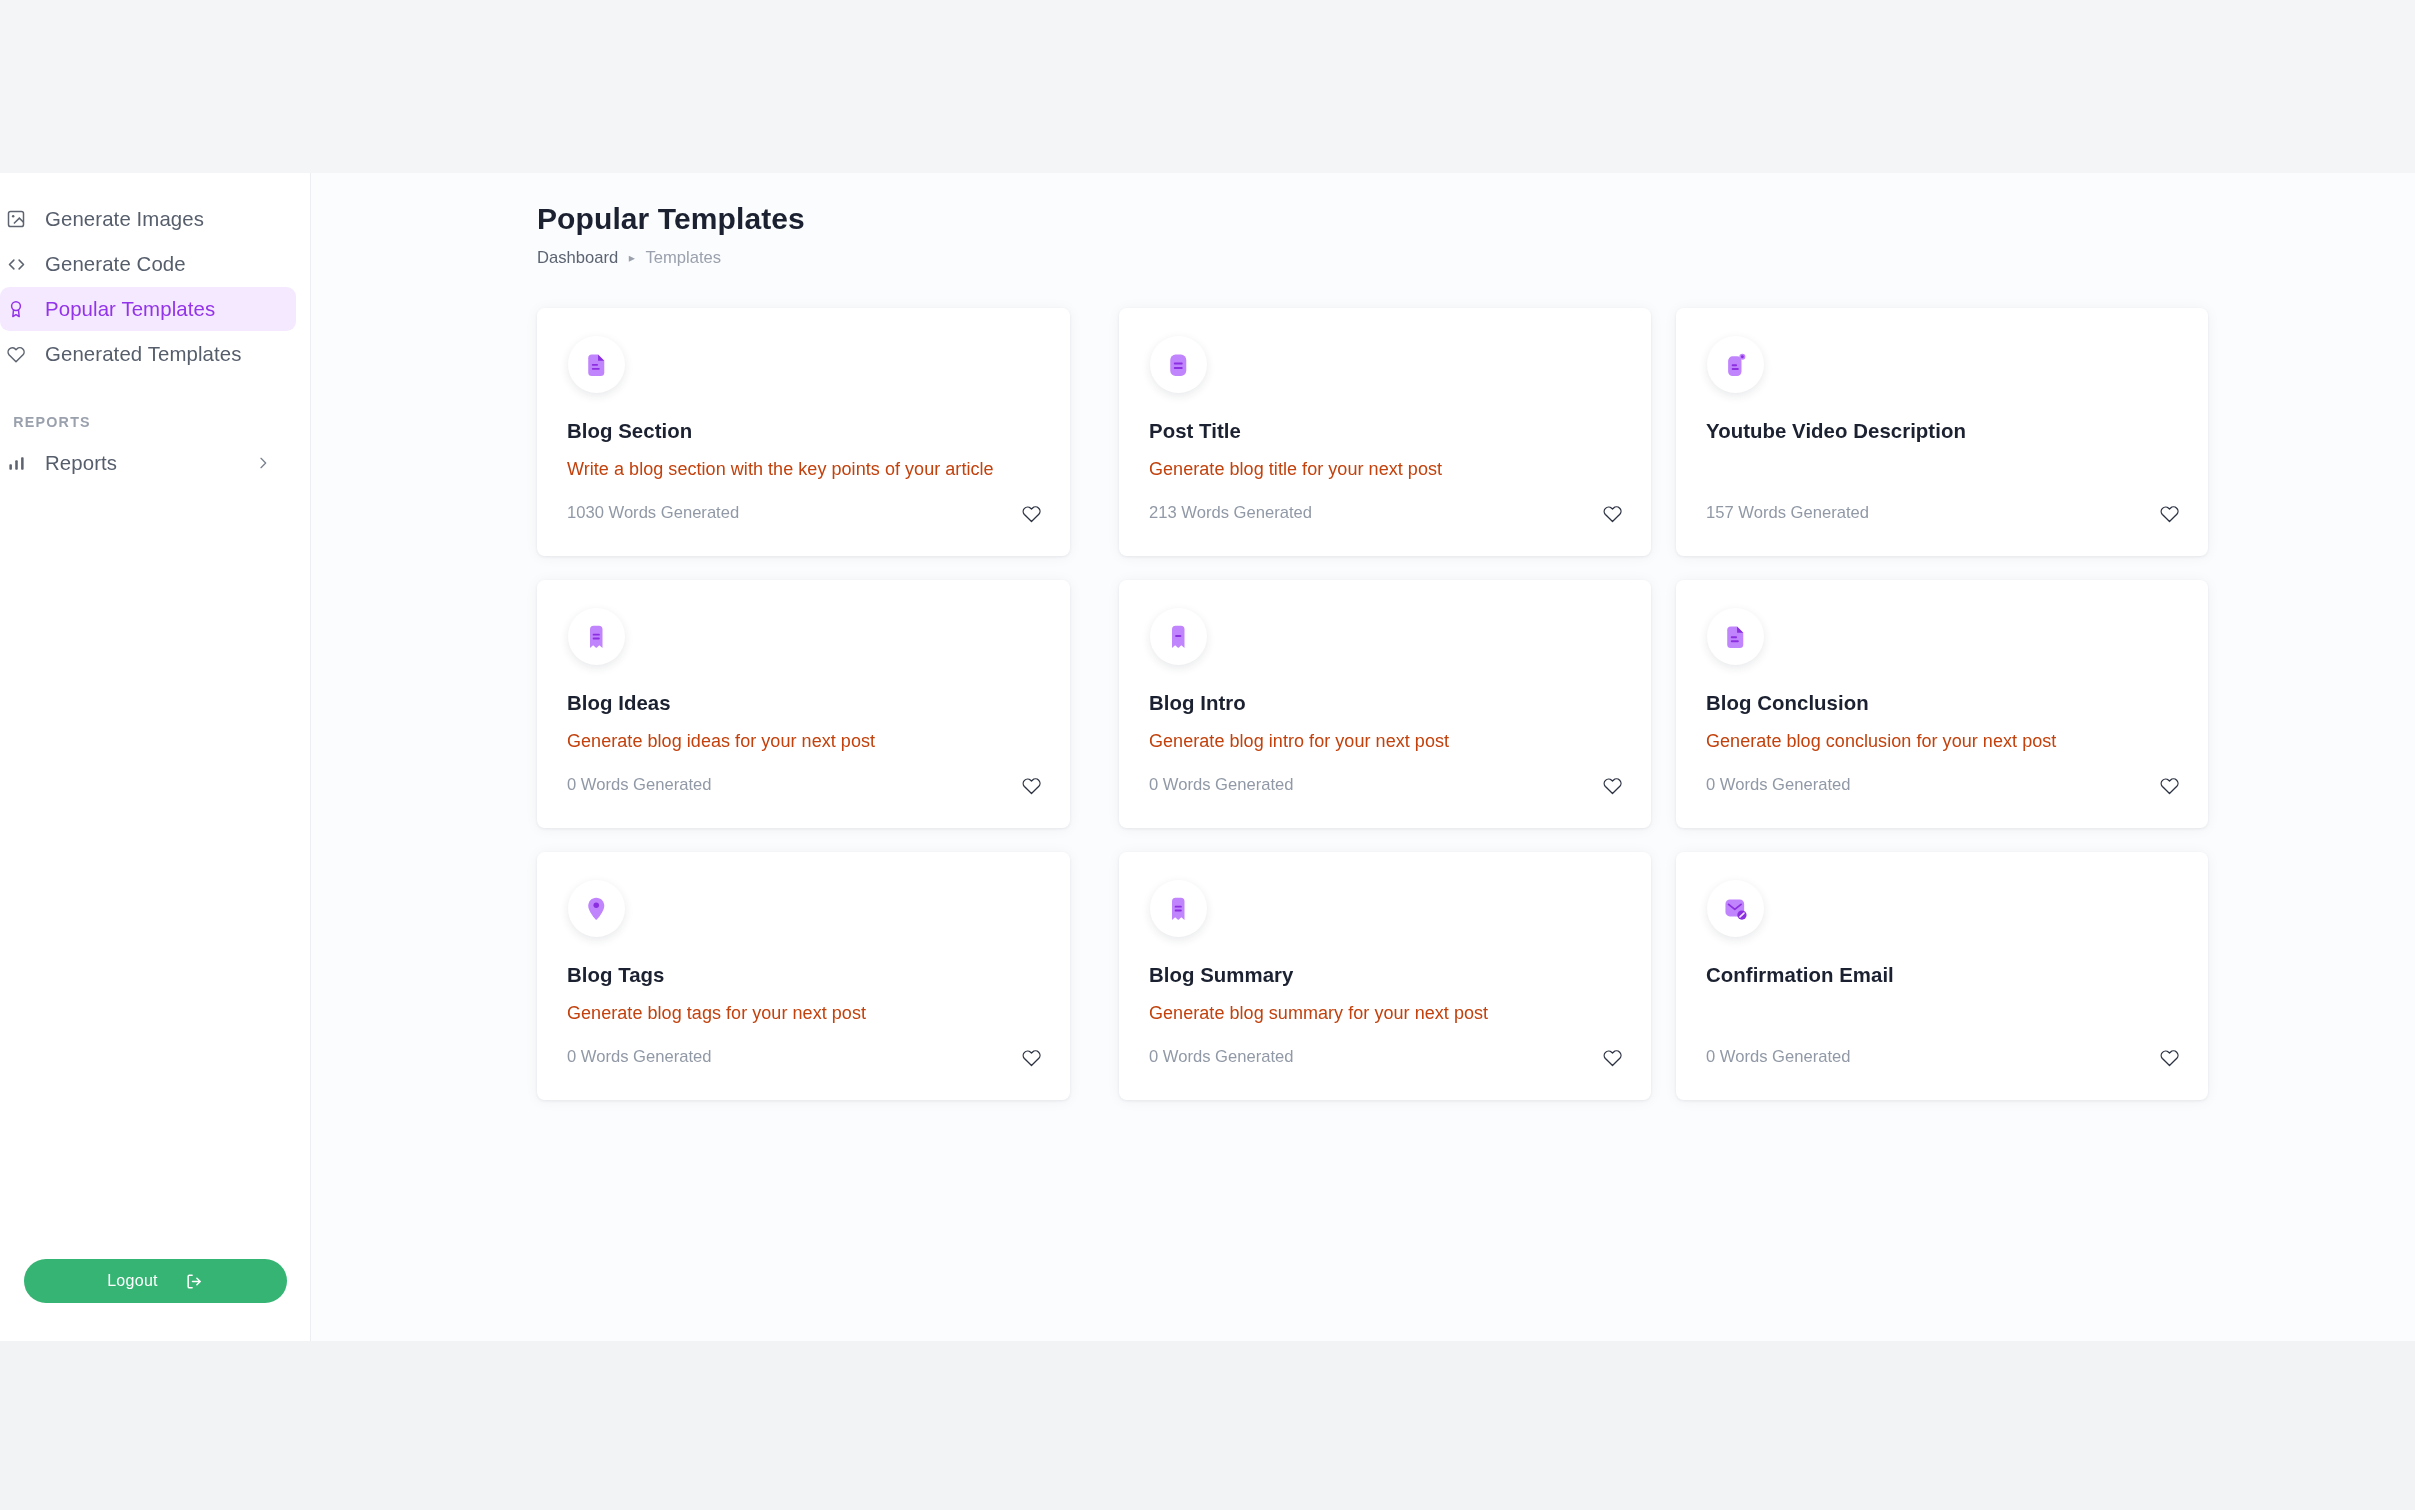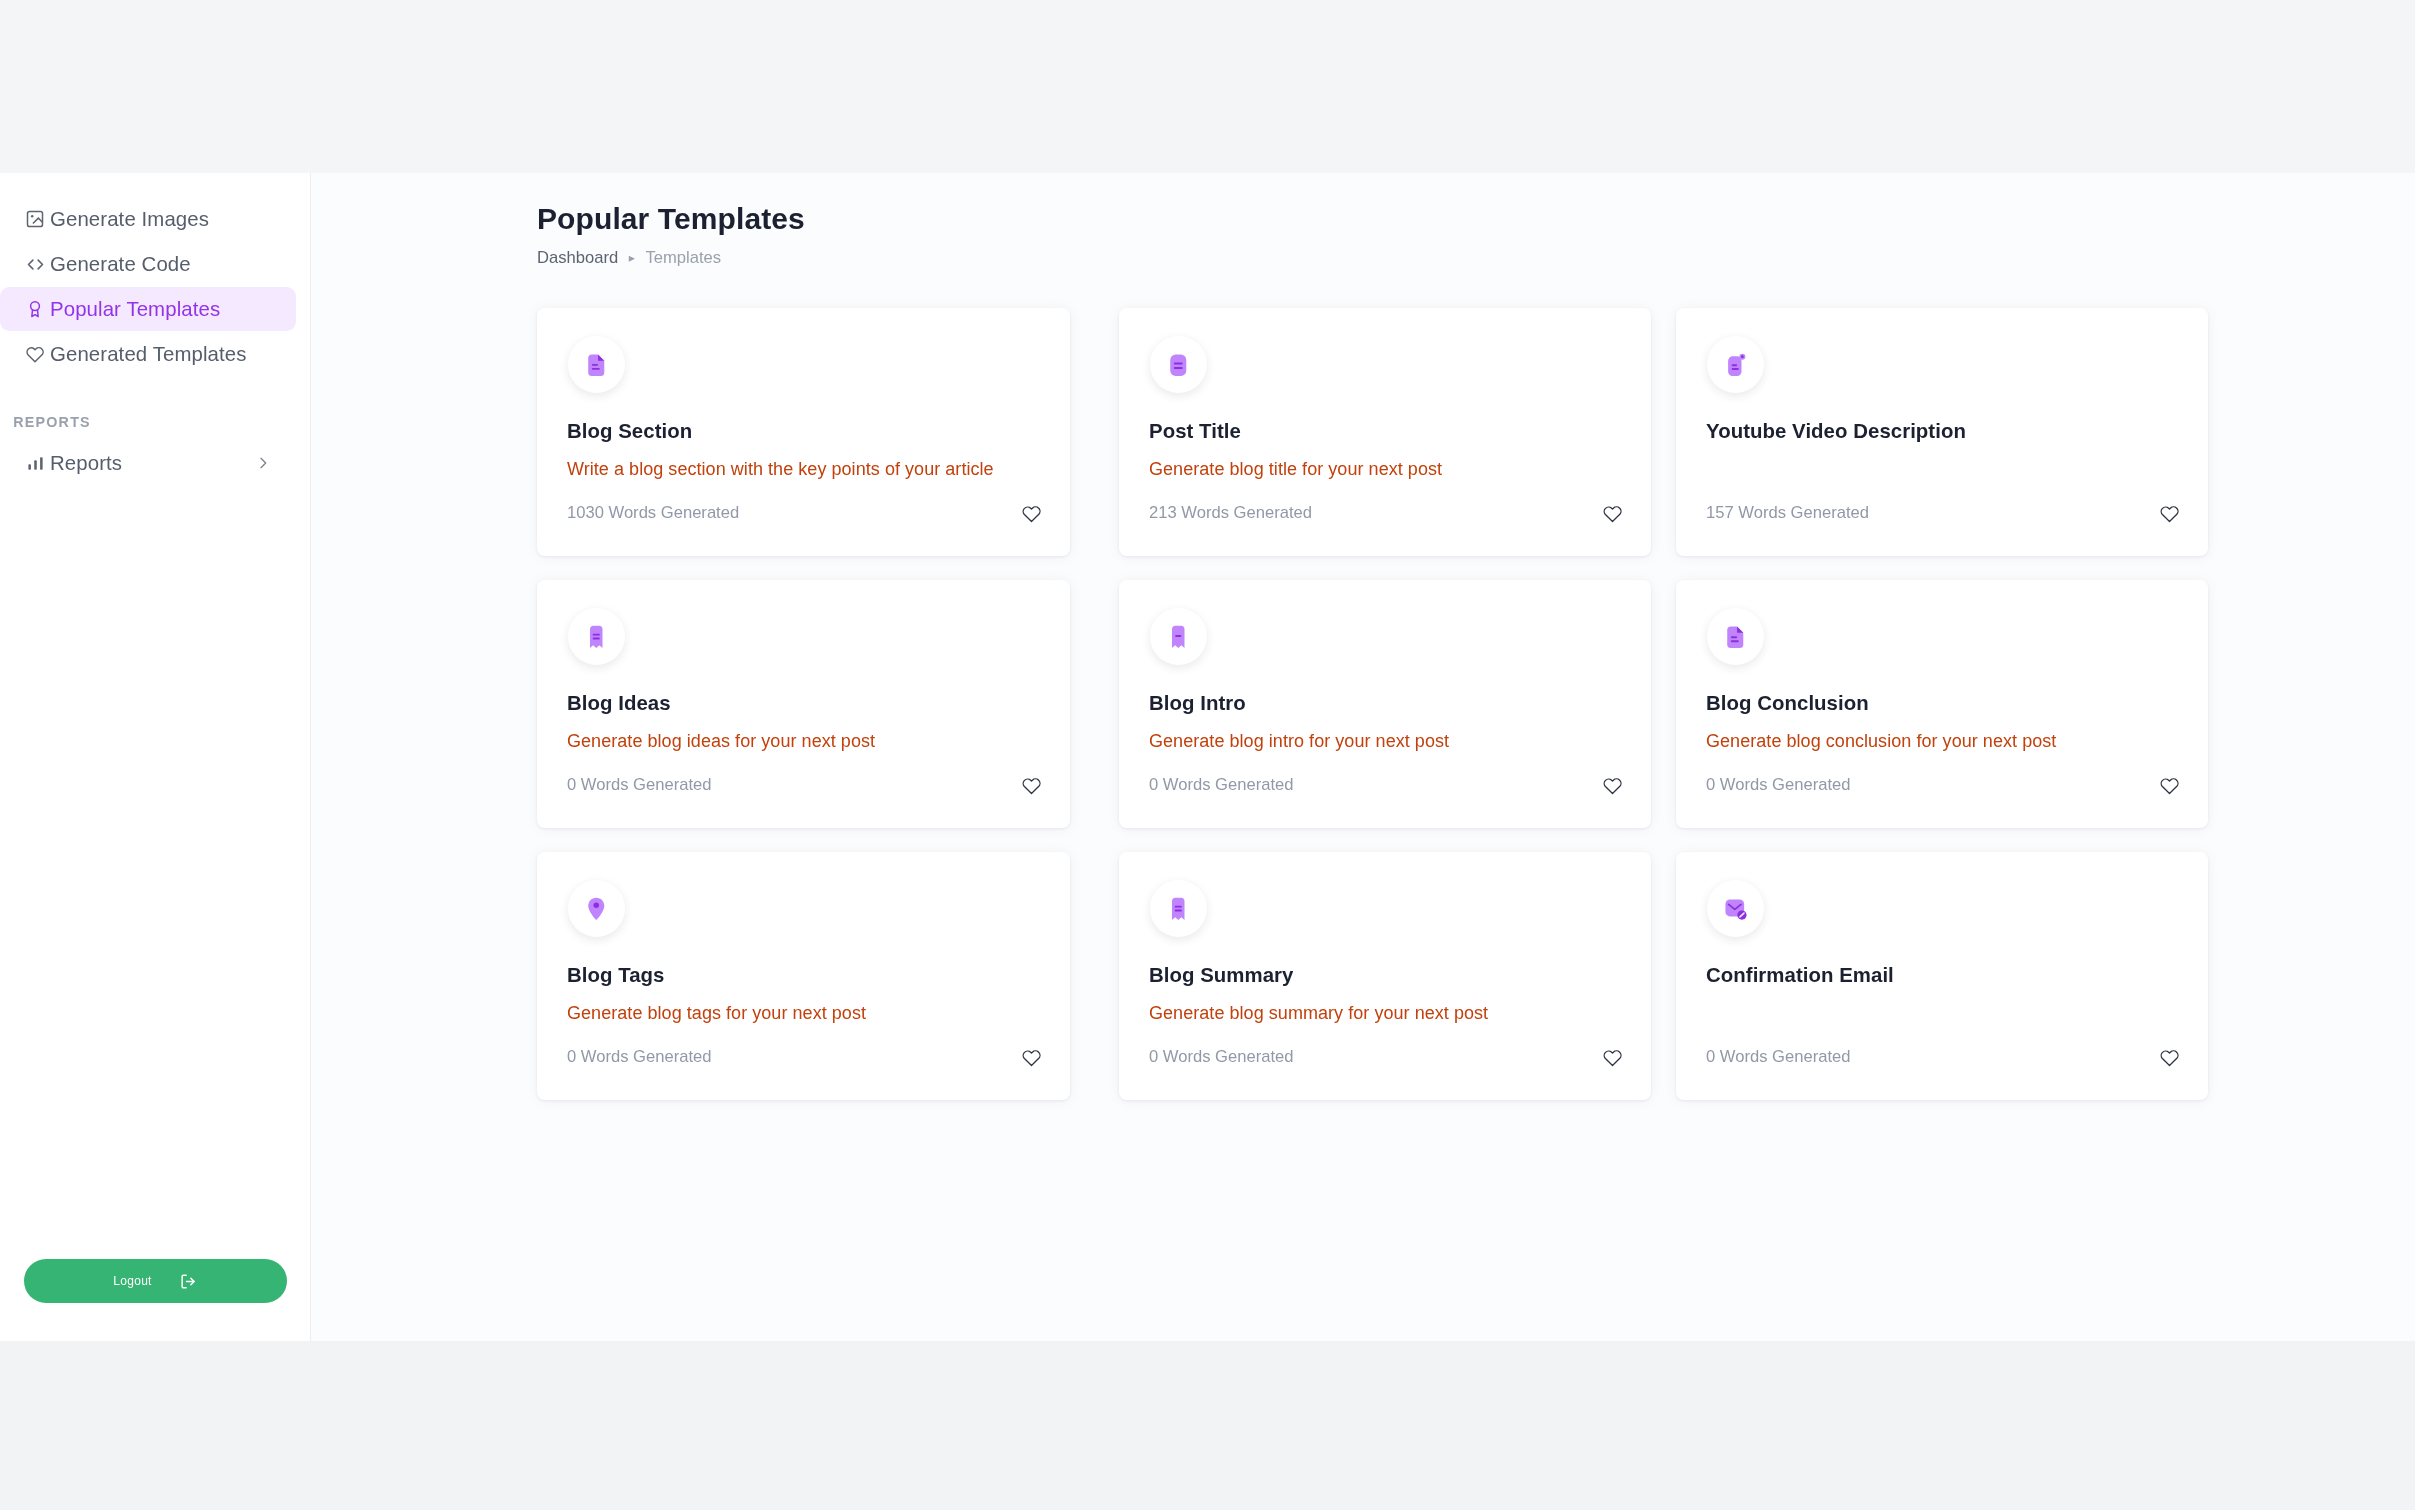--- a/index.html
+++ b/index.html
@@ -54,24 +54,24 @@
     position: absolute;
     left: 0; top: 24px;
     width: 311px;
   }
 
   .nav-item {
     display: flex;
     align-items: center;
     height: 44px;
     margin: 0 15px 0 0;
-    padding-left: 24px;
+    padding-left: 5px;
     border-radius: 9.5px;
     cursor: pointer;
-    gap: 4px;
+    gap: 18px;
   }
   .nav-item + .nav-item { margin-top: 1px; }
 
   .nav-item .ico {
     width: 22px; height: 22px;
     display: flex; align-items: center; justify-content: center;
     flex: none;
     color: #5d6470;
   }
   .nav-item .lbl {
@@ -109,21 +109,21 @@
     left: 0; bottom: 38px;
     width: 311px;
     display: flex; justify-content: center;
   }
   .logout-btn {
     width: 263px; height: 44px;
     background: #35b473;
     border: none; border-radius: 22px;
     color: #fff;
     font-family: "Liberation Sans", sans-serif;
-    font-size: 12px;
+    font-size: 16px;
     letter-spacing: 0.3px;
     display: flex; align-items: center; justify-content: center;
     gap: 27px;
     cursor: pointer;
   }
 
   
   .content {
     position: absolute;
     left: 311px; top: 173px;

